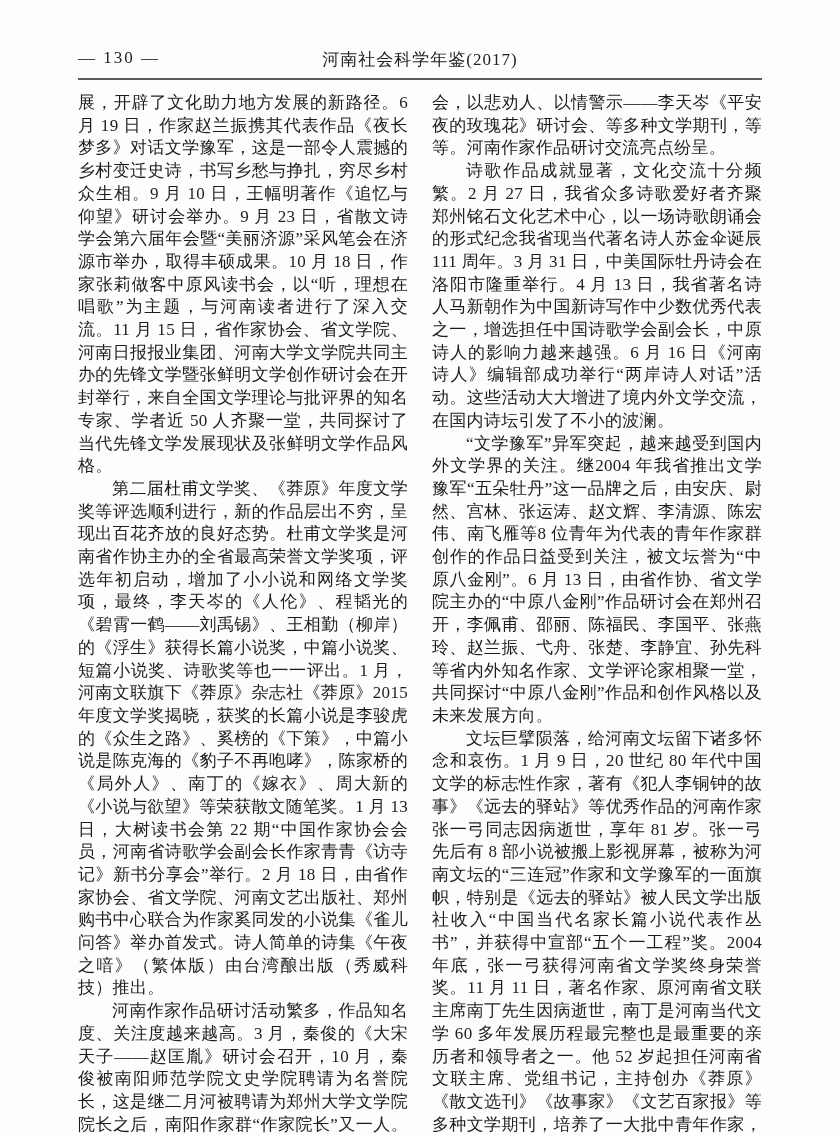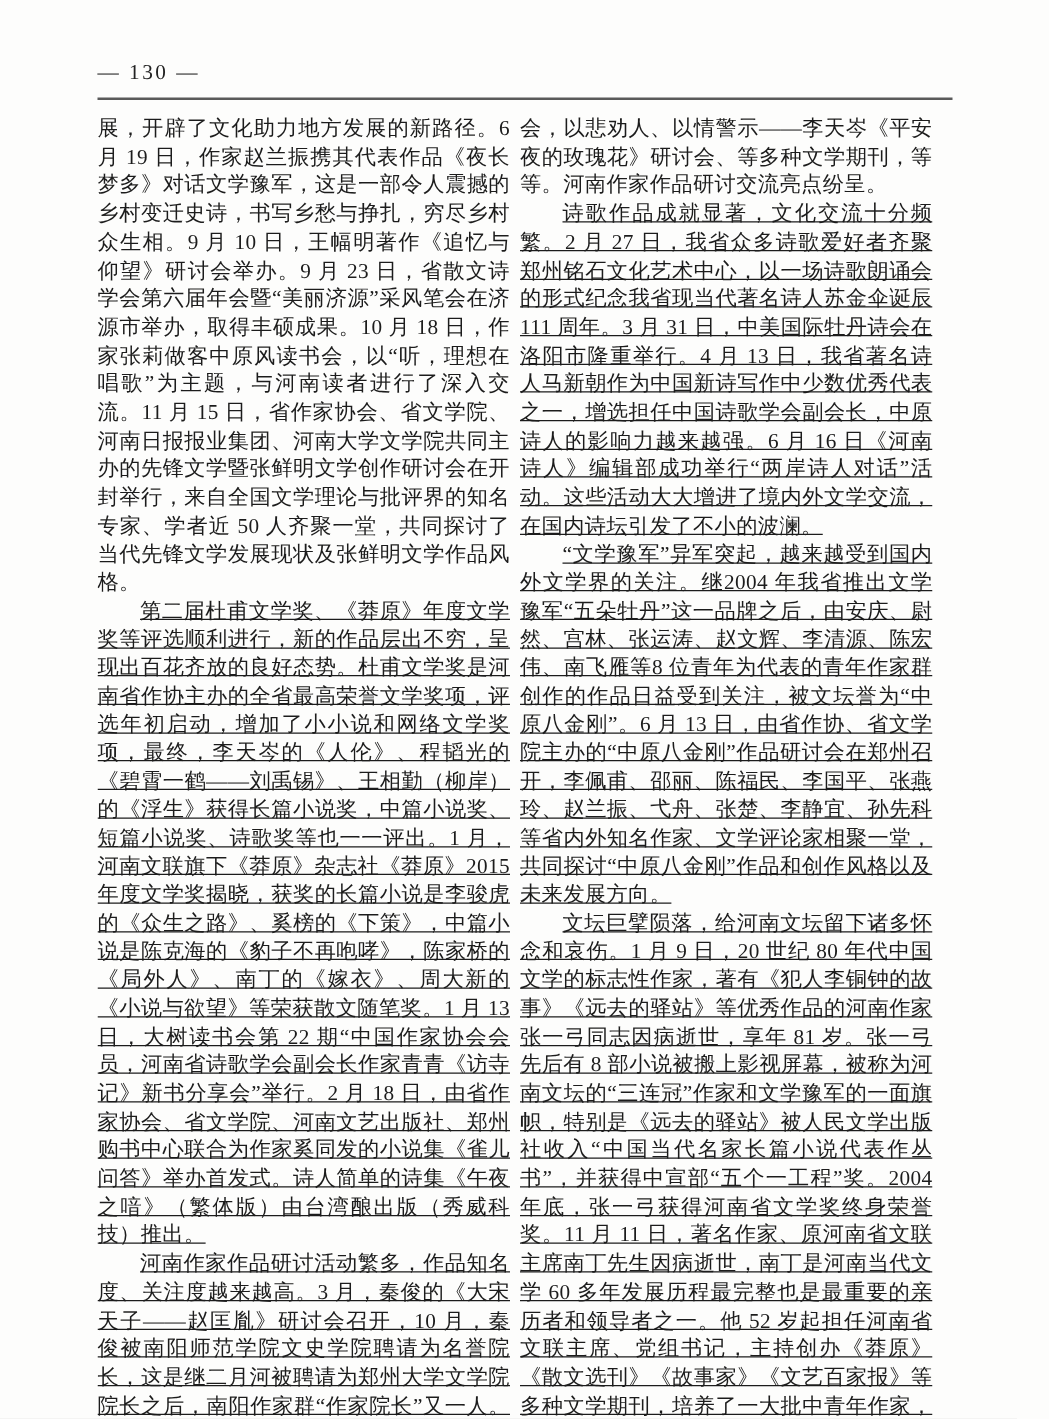--- a/index.html
+++ b/index.html
@@ -53,48 +53,48 @@
     border-top: 2px solid #5a5a5a;
     margin: 0;
   }
   .columns {
     position: absolute;
     top: 92px;
     left: 78px;
     right: 77px;
     bottom: 0;
     display: flex;
-    gap: 8px;
+    gap: 24px;
   }
   .column {
     width: 330px;
     flex: 0 0 330px;
     overflow: hidden;
   }
   .column p {
     margin: 0;
     font-size: 17px;
     line-height: 22.7px;
     text-align: justify;
     text-justify: inter-ideograph;
     letter-spacing: 0.3px;
     color: #1c1c1c;
   }
   .column p.indent {
     text-indent: 2em;
-    text-decoration: underline;
   }
 </style>
 </head>
 <body>
 
 <div class="page">
 
   <div class="header">
     <span class="page-number">— 130 —</span>
+    <span class="header-title">河南社会科学年鉴(2017)</span>
   </div>
 
   <hr class="header-rule">
 
   <div class="columns">
 
     <div class="column">
       <p>展，开辟了文化助力地方发展的新路径。6 月 19 日，作家赵兰振携其代表作品《夜长梦多》对话文学豫军，这是一部令人震撼的乡村变迁史诗，书写乡愁与挣扎，穷尽乡村众生相。9 月 10 日，王幅明著作《追忆与仰望》研讨会举办。9 月 23 日，省散文诗学会第六届年会暨“美丽济源”采风笔会在济源市举办，取得丰硕成果。10 月 18 日，作家张莉做客中原风读书会，以“听，理想在唱歌”为主题，与河南读者进行了深入交流。11 月 15 日，省作家协会、省文学院、河南日报报业集团、河南大学文学院共同主办的先锋文学暨张鲜明文学创作研讨会在开封举行，来自全国文学理论与批评界的知名专家、学者近 50 人齐聚一堂，共同探讨了当代先锋文学发展现状及张鲜明文学作品风格。</p>
       <p class="indent">第二届杜甫文学奖、《莽原》年度文学奖等评选顺利进行，新的作品层出不穷，呈现出百花齐放的良好态势。杜甫文学奖是河南省作协主办的全省最高荣誉文学奖项，评选年初启动，增加了小小说和网络文学奖项，最终，李天岑的《人伦》、程韬光的《碧霄一鹤——刘禹锡》、王相勤（柳岸）的《浮生》获得长篇小说奖，中篇小说奖、短篇小说奖、诗歌奖等也一一评出。1 月，河南文联旗下《莽原》杂志社《莽原》2015 年度文学奖揭晓，获奖的长篇小说是李骏虎的《众生之路》、奚榜的《下策》，中篇小说是陈克海的《豹子不再咆哮》，陈家桥的《局外人》、南丁的《嫁衣》、周大新的《小说与欲望》等荣获散文随笔奖。1 月 13 日，大树读书会第 22 期“中国作家协会会员，河南省诗歌学会副会长作家青青《访寺记》新书分享会”举行。2 月 18 日，由省作家协会、省文学院、河南文艺出版社、郑州购书中心联合为作家奚同发的小说集《雀儿问答》举办首发式。诗人简单的诗集《午夜之喑》（繁体版）由台湾酿出版（秀威科技）推出。</p>
       <p class="indent">河南作家作品研讨活动繁多，作品知名度、关注度越来越高。3 月，秦俊的《大宋天子——赵匡胤》研讨会召开，10 月，秦俊被南阳师范学院文史学院聘请为名誉院长，这是继二月河被聘请为郑州大学文学院院长之后，南阳作家群“作家院长”又一人。另有研讨会如下：“颍河镇”的地域性与世界性——墨白研究现状研讨会，杨文臣《墨白小说关键词》研讨会，传弘毅之士、著长销之书——《追忆与仰望》作品研讨会，刘学林作品《鬼境》研讨</p>

